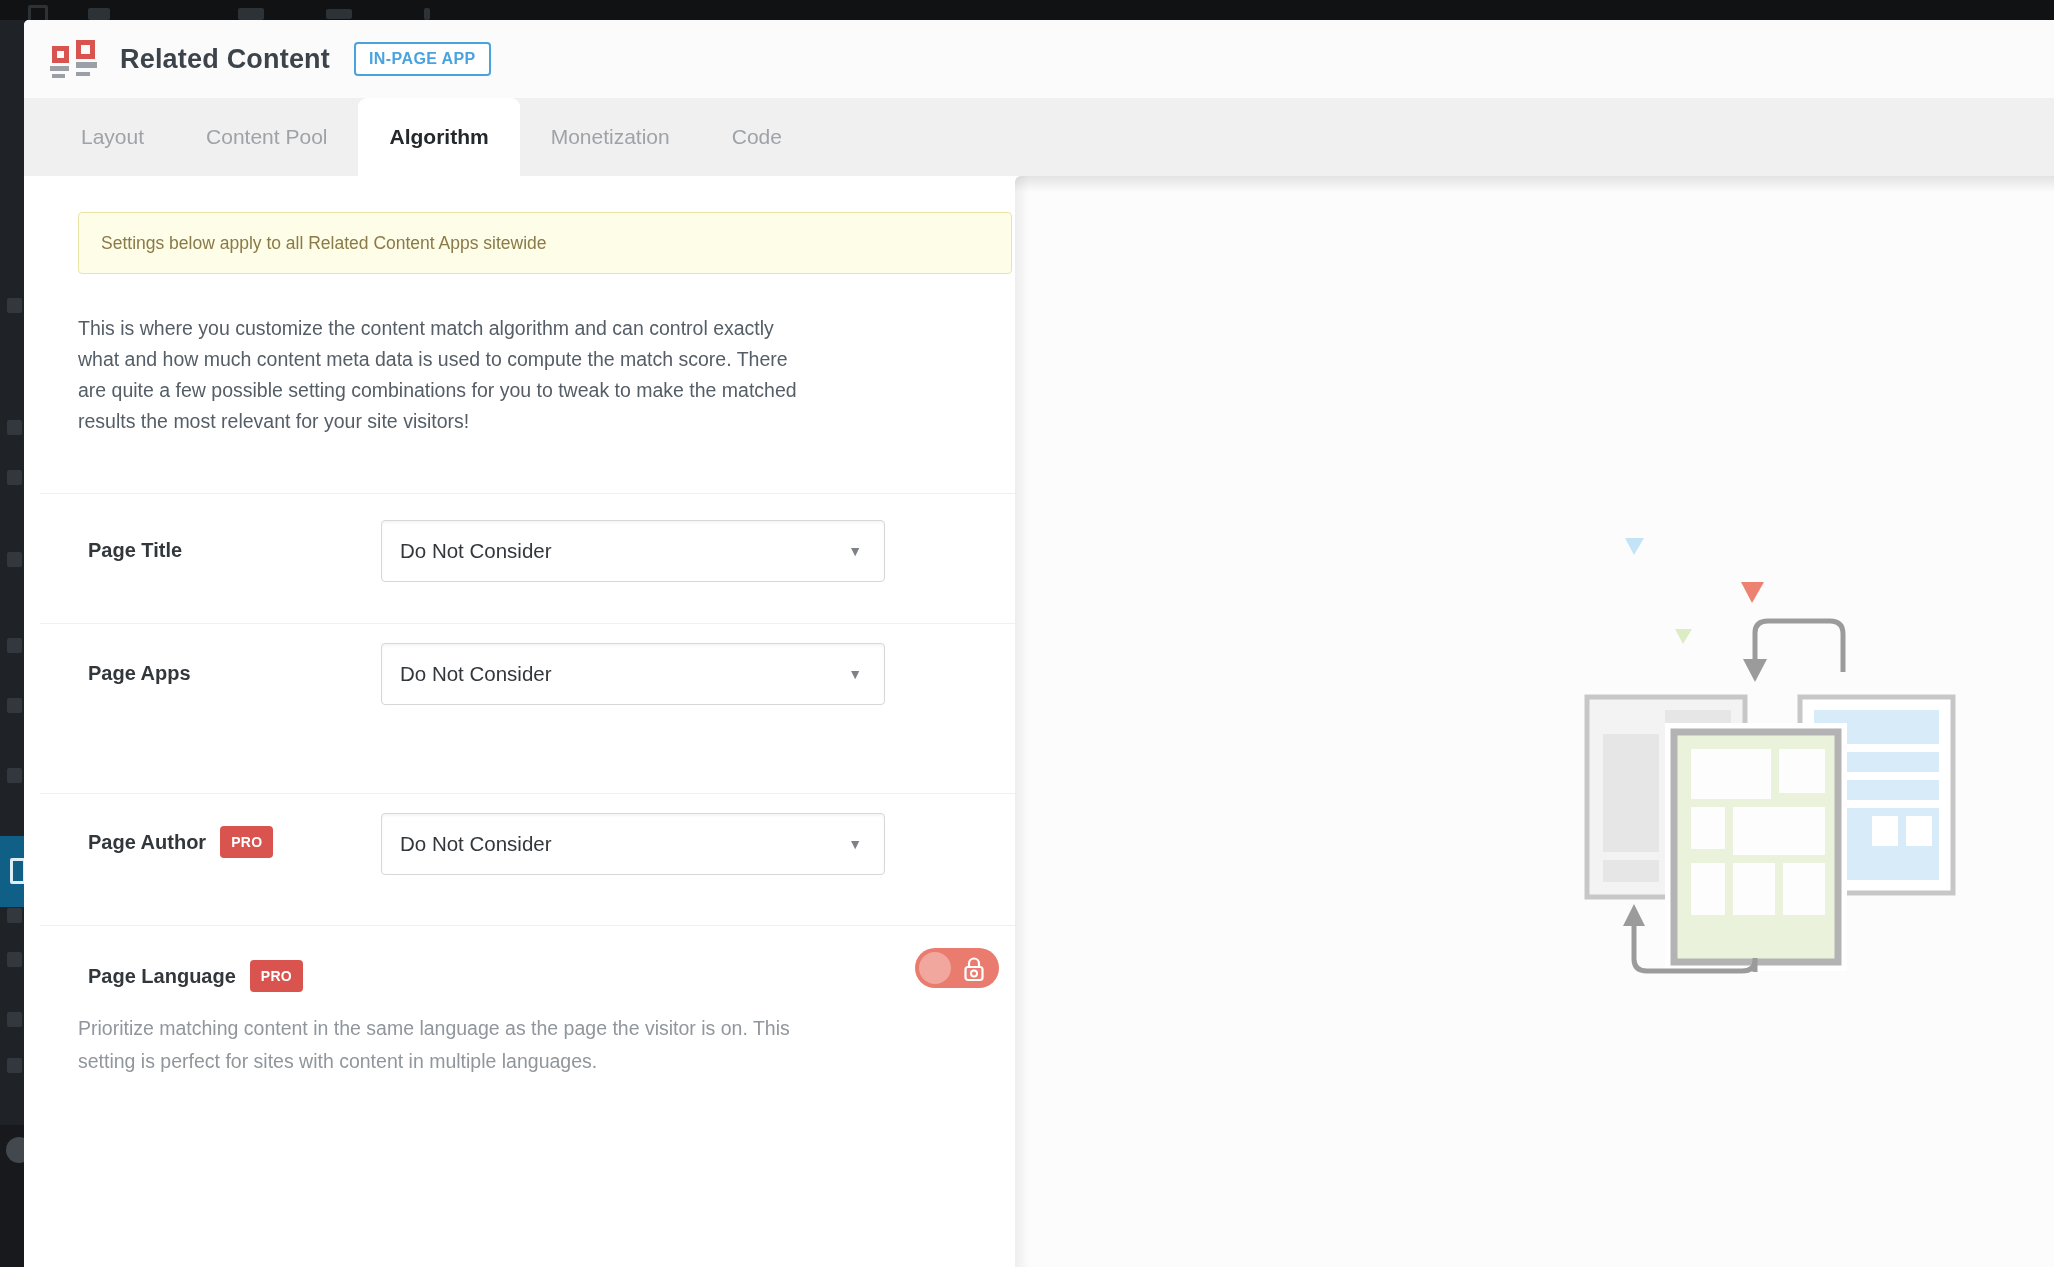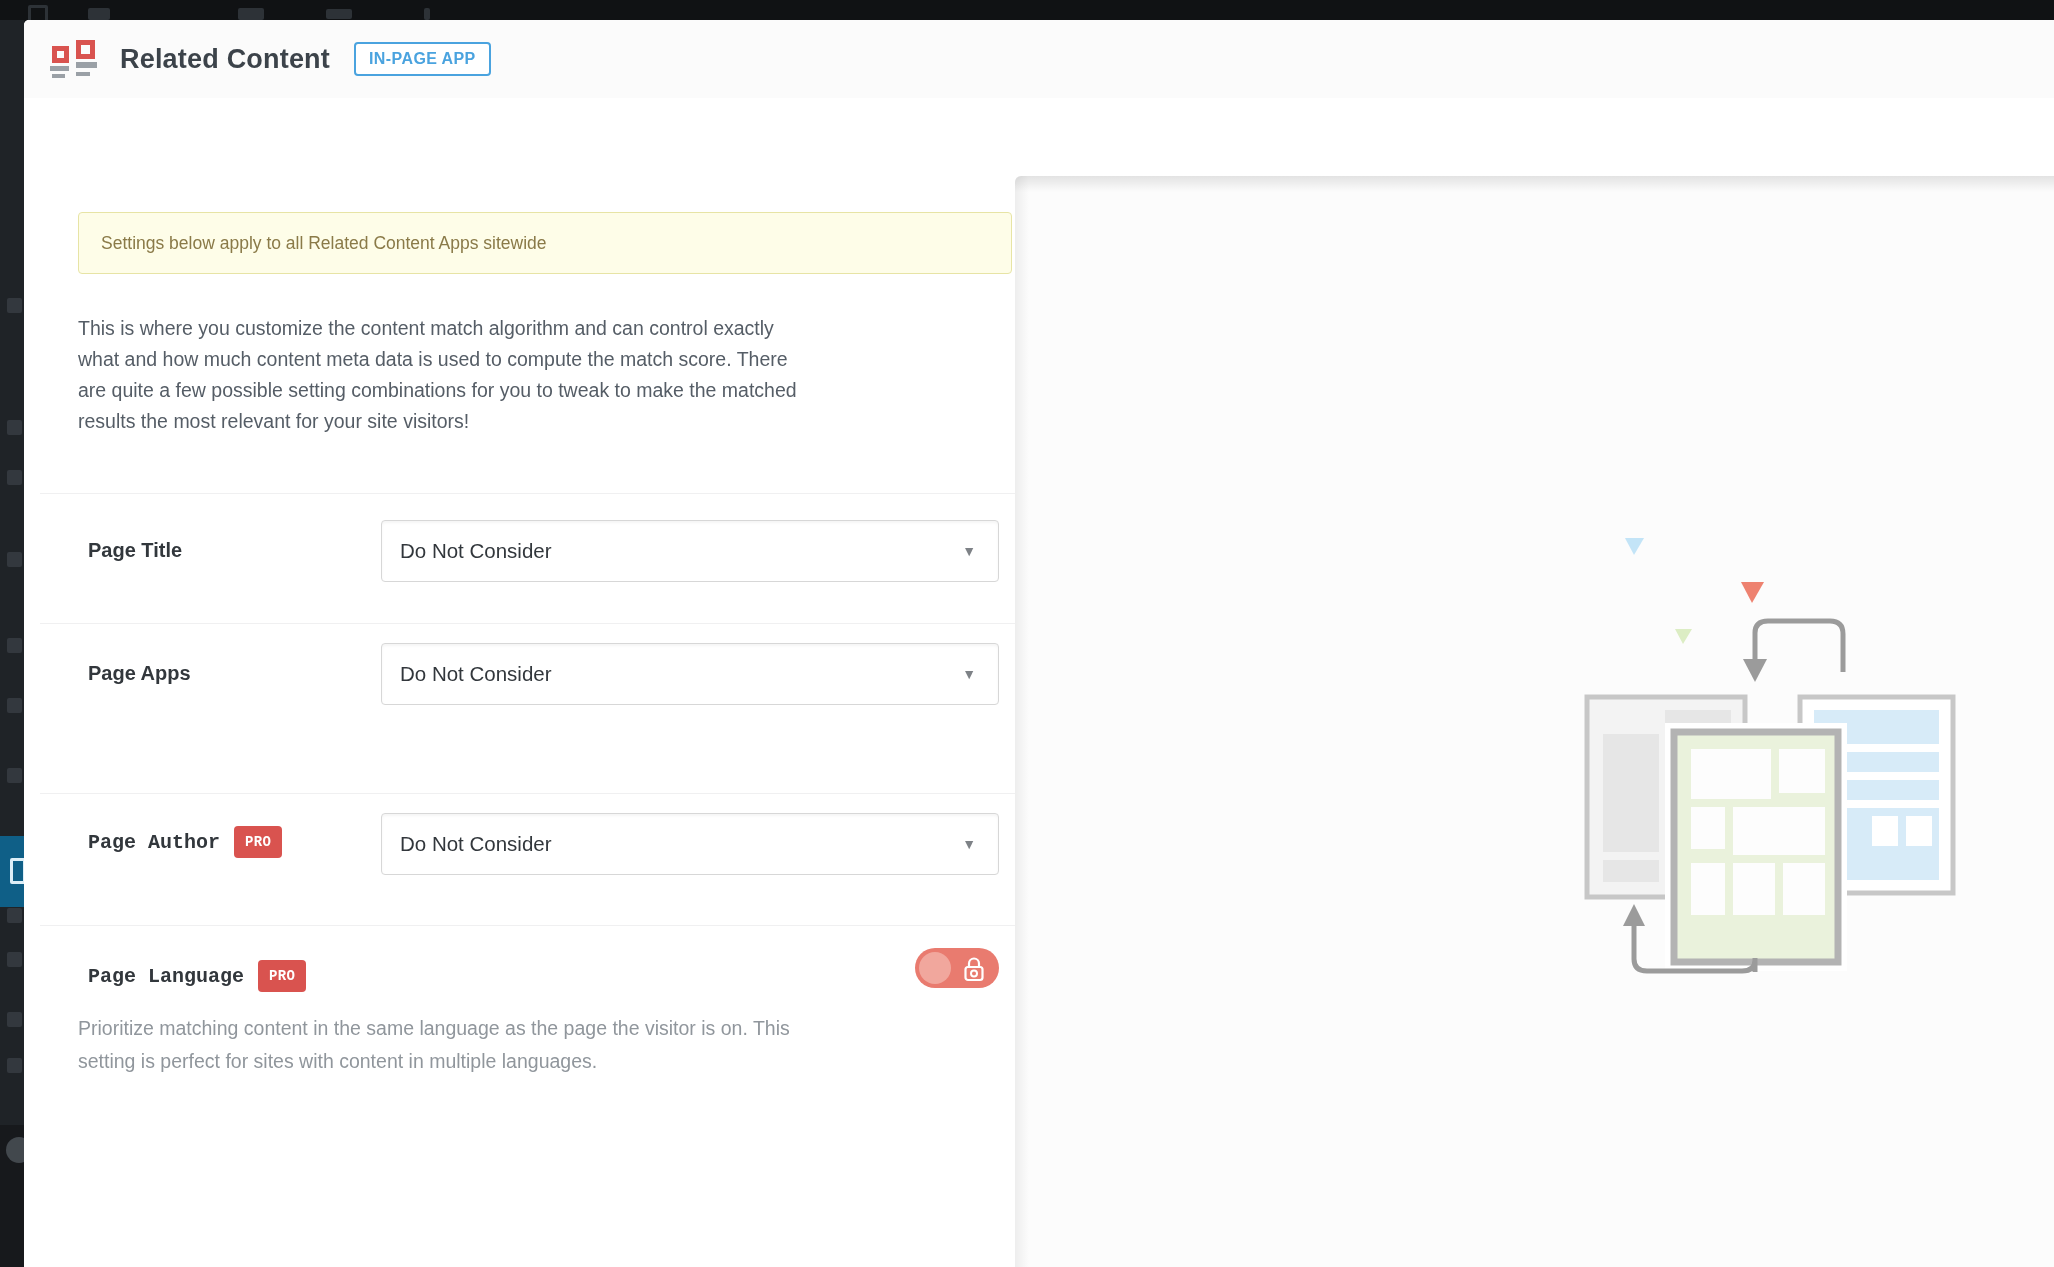--- a/index.html
+++ b/index.html
@@ -53,27 +53,27 @@
             border:1px solid #e7e4a5; border-radius:4px; display:flex; align-items:center;
             padding-left:22px; font-size:17.5px; color:#8a7a48; }
   .intro { position:absolute; left:38px; top:137px; width:950px; font-size:19.5px; line-height:31px;
            color:#555d66; white-space:pre-line; }
 
   .divider { position:absolute; left:0; width:100%; border-top:1px solid #f0f0f1; }
   .div1 { top:317px; } .div2 { top:447px; } .div3 { top:617px; } .div4 { top:749px; }
 
   .row-label { position:absolute; left:48px; font-size:20px; font-weight:700; color:#32373c; }
   .lbl-title { top:363px; } .lbl-tags { top:486px; }
-  .label-group { position:absolute; left:48px; display:flex; align-items:center; gap:14px;font-family:Liberation Mono, monospace; }
+  .label-group { position:absolute; left:48px; display:flex; align-items:center; gap:14px; }
   .lg-author { top:650px; } .lg-language { top:784px; }
   .label-group .lbl { font-size:20px; font-weight:700; color:#32373c; }
   .pro-badge { background:#d9534f; color:#fff; font-size:14px; font-weight:700; letter-spacing:.3px;
                padding:9px 11px; border-radius:4px; line-height:1; }
 
-  .select { position:absolute; left:341px; width:618px; height:62px; border:1px solid #d7d7d7; border-radius:4px;
+  .select { position:absolute; left:341px; width:504px; height:62px; border:1px solid #d7d7d7; border-radius:4px;
             background:#fff; box-shadow:inset 0 2px 3px rgba(0,0,0,.045); display:flex; align-items:center;
             padding-left:18px; font-size:20.5px; color:#32373c; cursor:pointer; }
   .sel1 { top:344px; } .sel2 { top:467px; } .sel3 { top:637px; }
   .caret { position:absolute; right:22px; top:50%; transform:translateY(-50%); font-size:14px; color:#7e8287; }
 
   .help { position:absolute; left:38px; font-size:19.5px; color:#90969c; line-height:33px; white-space:pre-line; }
   .help-tags { top:562px; } .help-language { top:836px; width:950px; }
 
   .toggle { position:absolute; left:875px; top:772px; width:84px; height:40px; border-radius:20px;
             background:#e97b6f; cursor:pointer; }
@@ -128,20 +128,27 @@
           <span class="sq sq2"></span>
         <span class="bar b1"></span>
           <span class="bar b2"></span>
         <span class="bar b3"></span>
           <span class="bar b4"></span>
       </div>
       <div class="app-title">Related Content</div>
       <div class="app-badge">IN-PAGE APP</div>
     </div>
 
+    <div class="tabbar">
+      <div class="tab">Layout</div>
+      <div class="tab">Content Pool</div>
+      <div class="tab active">Algorithm</div>
+      <div class="tab">Monetization</div>
+      <div class="tab">Code</div>
+    </div>
 
     <div class="content">
 
       <div class="form-col">
 
         <div class="notice">Settings below apply to all Related Content Apps sitewide</div>
 
         <div class="intro">This is where you customize the content match algorithm and can control exactly
 what and how much content meta data is used to compute the match score. There
 are quite a few possible setting combinations for you to tweak to make the matched

